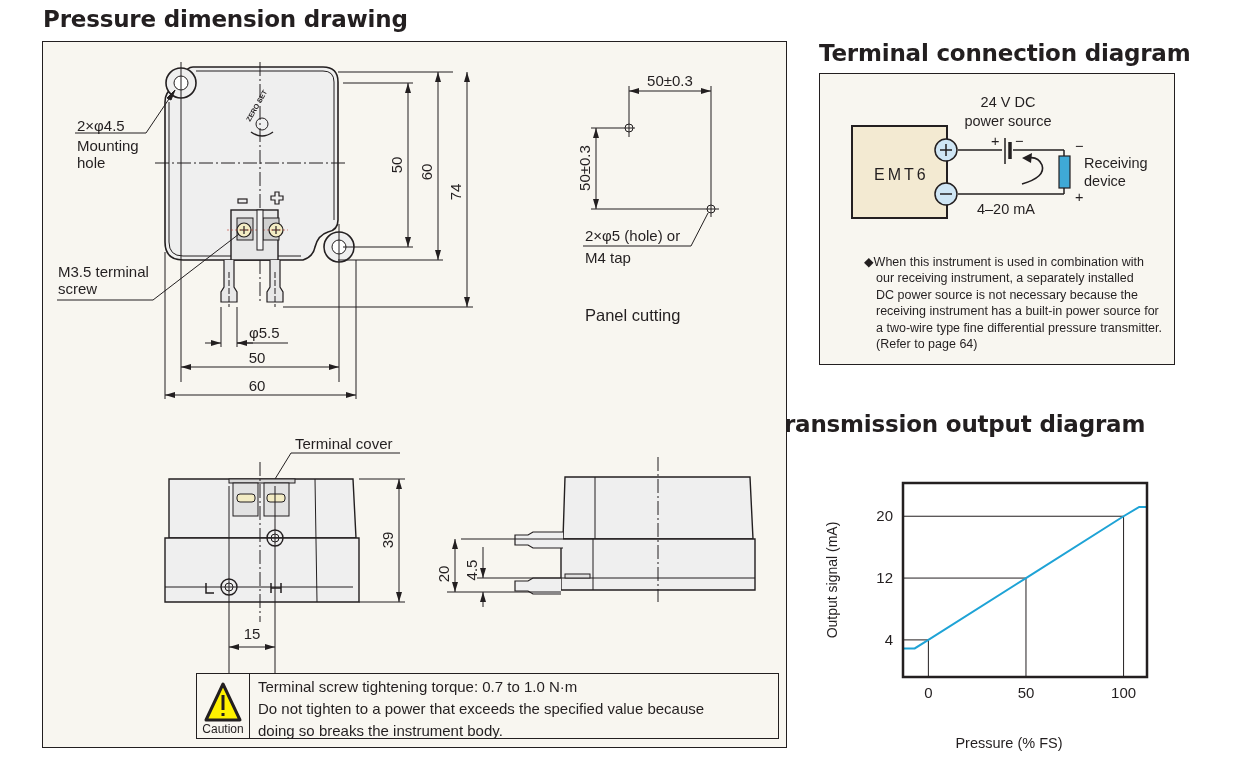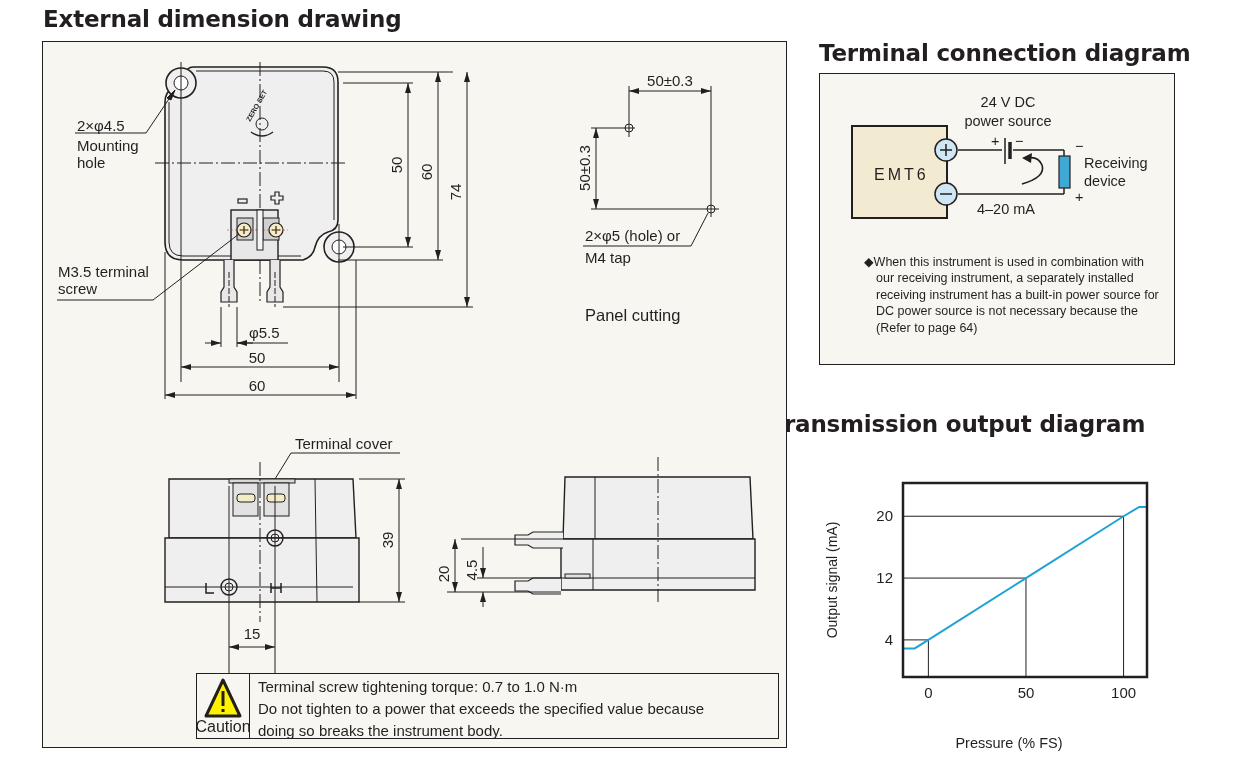--- a/index.html
+++ b/index.html
@@ -3,27 +3,27 @@
 <meta charset="utf-8">
 <style>
   html, body { margin:0; padding:0; background:#ffffff; }
   body { width:1243px; height:765px; position:relative; overflow:hidden; font-family:"Liberation Sans", sans-serif; color:#231f20; }
   .h { position:absolute; font-family:"DejaVu Sans", sans-serif; font-weight:bold; font-size:23px; color:#231f20; letter-spacing:-0.2px; white-space:nowrap; }
   .panel { position:absolute; background:#f8f6f0; border:1px solid #231f20; box-sizing:border-box; }
   svg text { font-family:"Liberation Sans", sans-serif; fill:#231f20; }
   .note { position:absolute; font-size:12.5px; line-height:16.4px; color:#231f20;margin-left:28px; }
   .caution { position:absolute; border:1px solid #231f20; background:#f8f6f0; box-sizing:border-box; display:flex; }
   .caution .ico { width:52px; border-right:1px solid #231f20; display:flex; flex-direction:column; align-items:center; justify-content:flex-end; padding-bottom:2px; }
-  .caution .ico span { font-size:16px; font-family:"Liberation Sans Narrow","Liberation Sans", sans-serif; }
+  .caution .ico span { font-size:12px; font-family:"Liberation Sans Narrow","Liberation Sans", sans-serif; }
   .caution .txt { padding:2px 8px; font-size:15px; line-height:22px; }
 </style>
 </head>
 <body>
 
-<div class="h" style="left:43px;top:6px;">External dimension drawing</div>
+<div class="h" style="left:43px;top:6px;">Pressure dimension drawing</div>
 <div class="h" style="left:819px;top:40px;text-align:center;">Terminal connection diagram</div>
 <div class="h" style="left:771px;top:391px;line-height:27px;margin-top:20px;">
   <div>Transmission output diagram</div>
 </div>
 
 <div class="panel" style="left:42px;top:41px;width:745px;height:707px;">
 <svg width="745" height="707" style="position:absolute;left:0;top:0;">
   <defs>
     <marker id="ar" markerWidth="10" markerHeight="6" refX="10" refY="3" orient="auto-start-reverse" markerUnits="userSpaceOnUse">
       <path d="M0,0 L10,3 L0,6 Z" fill="#231f20"></path>
@@ -225,22 +225,23 @@
       <text x="255" y="77">−</text>
       <text x="264" y="94">Receiving</text>
       <text x="264" y="112">device</text>
       <text x="255" y="128">+</text>
       <text x="186" y="140" text-anchor="middle">4–20 mA</text>
     </g>
   </svg>
   <div class="note" style="left:16px;top:180px;">
     <div>◆When this instrument is used in combination with</div>
     <div style="padding-left:12px">our receiving instrument, a separately installed</div>
+    <div style="padding-left:12px">DC power source is not necessary because the</div>
     <div style="padding-left:12px">receiving instrument has a built-in power source for</div>
-    <div style="padding-left:12px">DC power source is not necessary because the</div>
+    <div style="padding-left:12px">a two-wire type fine differential pressure transmitter.</div>
     <div style="padding-left:12px">(Refer to page 64)</div>
   </div>
 </div>
 
 <svg id="chart" width="360" height="300" style="position:absolute;left:815px;top:465px;">
   <g id="chart-refs">
       <polyline points="88,174.9003984063745 113.376,174.9003984063745 113.376,212" fill="none" stroke="#231f20" stroke-width="1"></polyline>
       <polyline points="88,113.06772908366534 210.976,113.06772908366534 210.976,212" fill="none" stroke="#231f20" stroke-width="1"></polyline>
       <polyline points="88,51.235059760956176 308.576,51.235059760956176 308.576,212" fill="none" stroke="#231f20" stroke-width="1"></polyline>
     </g>

